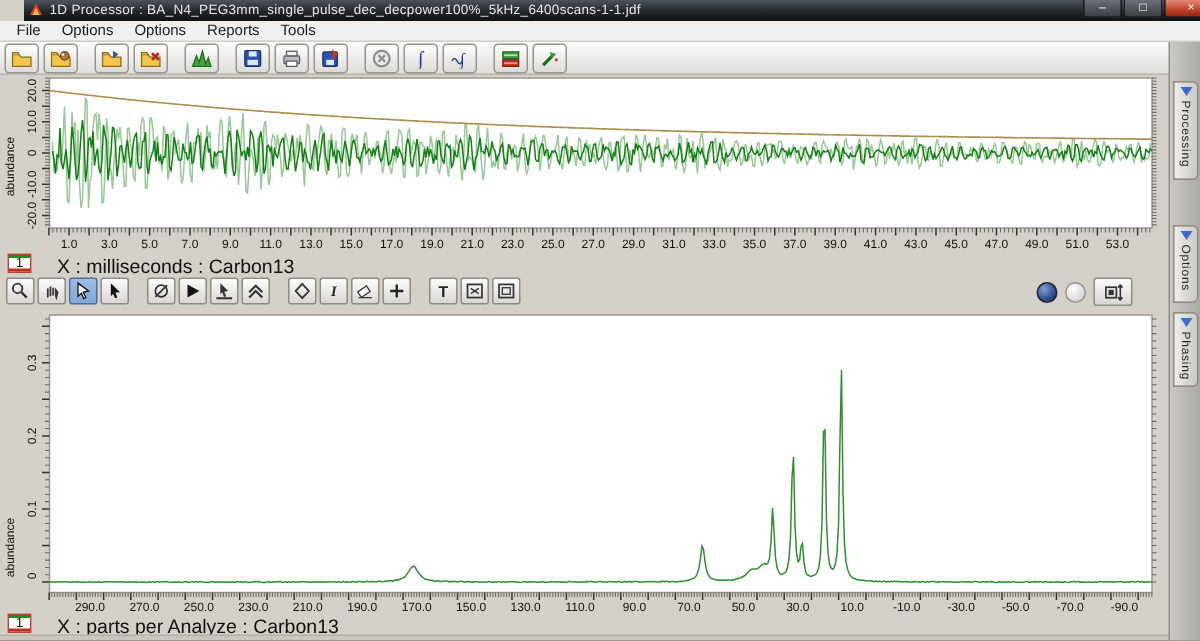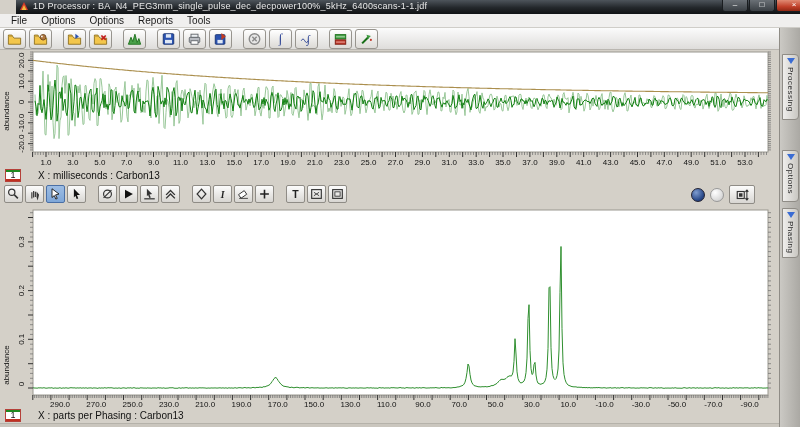--- a/index.html
+++ b/index.html
@@ -43,21 +43,21 @@
   
   .chartsvg{position:absolute;left:0;}
   #fid-svg{top:51px;width:779px;height:118px;}
   #spec-svg{top:205px;width:779px;height:204px;}
   .dimrow{position:absolute;left:0;width:779px;height:14px;}
   #fid-dimrow{top:169px;} #spec-dimrow{top:409px;}
   .dimtab{position:absolute;left:5px;top:0;width:16px;height:13px;border:1px solid #b5413a;
     background:#fff;box-sizing:border-box;font-size:9px;text-align:center;line-height:11px;color:#111;}
   .dimtab .gstripe{position:absolute;left:0;top:0;width:100%;height:2px;background:#1f8a1f;}
   .dimtab .rstripe{position:absolute;left:0;bottom:0;width:100%;height:2px;background:#c03020;}
-  .dimcap{position:absolute;left:38px;top:1px;font-size:10px;color:#111;white-space:nowrap;}
+  .dimcap{position:absolute;left:38px;top:1px;font-size:13px;color:#111;white-space:nowrap;}
   .statusstrip{position:absolute;left:0;top:423px;width:800px;height:4px;background:#cac6be;border-top:1px solid #b5b2aa;}
   
   .rstrip{position:absolute;left:779px;top:28px;width:21px;height:399px;
     background:linear-gradient(90deg,#cbc9c4,#a9a7a2);border-left:1px solid #8f8c86;}
   .rtab{position:absolute;left:2px;width:17px;border:1px solid #8f8c86;border-radius:0 4px 4px 0;
     background:linear-gradient(90deg,#efeeec,#c9c7c2);box-sizing:border-box;
     display:flex;flex-direction:column;align-items:center;padding-top:3px;}
   .rtab .tri{width:0;height:0;border-left:4px solid transparent;border-right:4px solid transparent;
     border-top:6px solid #3a6cd4;margin-bottom:3px;}
   .rtab .lbl{writing-mode:vertical-rl;font-size:8px;color:#2a2a2a;letter-spacing:.5px;}
@@ -380,21 +380,21 @@
       <text x="9" y="160" font-size="8" fill="#111" text-anchor="middle" transform="rotate(-90 9 160)">abundance</text>
       <path d="M33 182.9L34 182.8L35 183.2L36 182.9L37 183.3L38 182.9L39 182.8L40 183.0L41 182.7L42 183.2L43 182.8L44 182.8L45 182.9L46 183.3L47 183.0L48 183.1L49 182.7L50 183.1L51 182.8L52 182.8L53 183.2L54 183.3L55 182.8L56 183.2L57 183.1L58 183.2L59 183.0L60 182.7L61 183.2L62 183.3L63 182.8L64 183.1L65 183.1L66 182.7L67 183.1L68 183.1L69 183.2L70 182.7L71 182.8L72 182.7L73 183.0L74 182.8L75 182.9L76 183.2L77 182.9L78 182.9L79 183.1L80 182.8L81 182.9L82 183.3L83 182.7L84 183.1L85 183.1L86 182.7L87 183.2L88 183.2L89 182.8L90 183.1L91 182.7L92 183.3L93 183.1L94 182.8L95 183.1L96 182.9L97 183.3L98 183.3L99 182.8L100 183.0L101 183.2L102 182.7L103 183.3L104 182.8L105 182.7L106 183.1L107 183.0L108 182.7L109 182.8L110 182.9L111 182.7L112 182.9L113 183.0L114 183.3L115 183.1L116 183.0L117 183.2L118 183.2L119 182.8L120 183.2L121 183.3L122 183.1L123 182.8L124 182.9L125 183.0L126 183.3L127 183.1L128 182.7L129 183.1L130 182.8L131 182.8L132 183.3L133 182.8L134 182.7L135 182.9L136 183.3L137 183.1L138 183.1L139 183.3L140 183.0L141 182.7L142 183.1L143 182.8L144 183.3L145 182.8L146 183.3L147 183.0L148 182.8L149 183.2L150 182.9L151 183.3L152 183.1L153 182.9L154 183.1L155 182.9L156 183.2L157 183.1L158 182.7L159 182.9L160 183.0L161 182.8L162 183.3L163 182.9L164 182.9L165 183.3L166 183.2L167 183.1L168 183.1L169 182.9L170 182.7L171 182.9L172 182.7L173 182.8L174 183.1L175 183.3L176 183.2L177 183.3L178 183.2L179 182.7L180 183.0L181 183.3L182 182.8L183 182.9L184 183.1L185 182.7L186 182.8L187 182.6L188 183.2L189 183.1L190 182.8L191 183.1L192 183.1L193 182.8L194 183.3L195 182.9L196 182.9L197 183.1L198 183.1L199 182.8L200 182.8L201 182.9L202 182.9L203 182.8L204 183.0L205 182.9L206 183.2L207 183.2L208 183.0L209 183.0L210 183.2L211 182.9L212 183.0L213 183.0L214 183.0L215 182.9L216 183.0L217 183.1L218 183.0L219 182.9L220 182.8L221 183.0L222 183.1L223 182.7L224 183.2L225 183.0L226 182.8L227 183.2L228 183.2L229 182.6L230 183.2L231 182.9L232 183.0L233 183.1L234 183.1L235 182.6L236 183.0L237 183.2L238 182.8L239 182.7L240 182.7L241 182.8L242 183.0L243 183.0L244 182.6L245 182.5L246 182.8L247 183.0L248 182.6L249 182.8L250 182.9L251 183.0L252 182.7L253 182.3L254 182.6L255 182.8L256 182.7L257 182.2L258 182.7L259 182.2L260 182.2L261 182.2L262 182.5L263 182.0L264 181.5L265 182.0L266 181.2L267 181.0L268 180.6L269 180.1L270 179.4L271 178.1L272 176.6L273 175.3L274 173.6L275 172.7L276 172.6L277 173.5L278 175.4L279 176.8L280 178.0L281 179.3L282 180.0L283 180.9L284 181.3L285 181.4L286 181.6L287 181.8L288 181.9L289 182.2L290 182.6L291 182.3L292 182.1L293 182.7L294 182.7L295 182.6L296 182.3L297 182.3L298 182.4L299 182.7L300 183.0L301 182.5L302 182.9L303 182.5L304 182.6L305 183.1L306 182.7L307 182.6L308 182.5L309 182.9L310 183.1L311 182.7L312 182.8L313 182.7L314 183.1L315 182.8L316 183.0L317 182.8L318 182.8L319 183.0L320 183.1L321 183.0L322 183.0L323 183.1L324 183.0L325 183.0L326 182.7L327 182.9L328 183.1L329 183.1L330 182.8L331 183.1L332 182.7L333 183.0L334 183.2L335 182.9L336 182.7L337 183.2L338 182.8L339 182.9L340 182.8L341 182.9L342 183.0L343 182.7L344 182.9L345 183.1L346 183.2L347 183.3L348 183.1L349 182.7L350 183.0L351 182.8L352 183.3L353 182.7L354 183.2L355 182.9L356 182.9L357 183.0L358 183.1L359 183.1L360 182.8L361 183.0L362 182.9L363 183.1L364 183.1L365 183.1L366 183.0L367 182.7L368 182.8L369 183.0L370 182.9L371 182.7L372 183.1L373 183.0L374 182.9L375 183.3L376 182.9L377 183.3L378 183.2L379 182.7L380 182.6L381 183.0L382 182.9L383 182.7L384 183.1L385 183.1L386 182.8L387 183.1L388 182.8L389 183.0L390 183.2L391 182.6L392 182.8L393 182.7L394 182.7L395 182.9L396 182.9L397 183.0L398 183.0L399 182.7L400 182.6L401 182.6L402 183.2L403 182.7L404 183.2L405 183.2L406 182.7L407 182.6L408 182.8L409 182.9L410 182.9L411 183.0L412 182.9L413 182.6L414 183.2L415 183.1L416 182.8L417 182.6L418 183.1L419 182.8L420 182.6L421 183.2L422 182.7L423 182.7L424 182.6L425 182.9L426 183.0L427 183.1L428 182.9L429 183.0L430 182.9L431 182.7L432 183.0L433 182.6L434 183.0L435 182.6L436 182.6L437 182.8L438 183.0L439 183.0L440 183.1L441 182.5L442 182.5L443 183.0L444 182.4L445 182.8L446 182.8L447 182.8L448 182.7L449 182.7L450 182.9L451 182.9L452 182.8L453 182.6L454 182.5L455 182.6L456 182.3L457 182.2L458 181.8L459 182.0L460 181.4L461 181.1L462 180.7L463 180.3L464 179.1L465 177.2L466 173.4L467 167.4L468 159.0L469 161.1L470 169.3L471 175.0L472 177.9L473 179.3L474 180.6L475 180.8L476 181.2L477 181.3L478 181.8L479 181.7L480 181.9L481 181.9L482 181.7L483 181.7L484 181.8L485 181.6L486 181.6L487 182.0L488 181.5L489 181.6L490 181.3L491 180.8L492 180.5L493 180.7L494 180.0L495 179.5L496 179.0L497 178.3L498 177.1L499 176.2L500 175.2L501 174.4L502 174.3L503 174.4L504 174.4L505 174.0L506 173.5L507 172.3L508 171.5L509 171.2L510 170.6L511 171.2L512 170.3L513 167.1L514 156.3L515 133.7L516 149.0L517 166.8L518 173.4L519 176.0L520 177.5L521 177.9L522 177.6L523 177.0L524 176.1L525 173.4L526 167.6L527 153.1L528 113.6L529 99.7L530 145.4L531 163.6L532 169.5L533 168.6L534 159.5L535 157.4L536 170.0L537 175.7L538 178.2L539 178.5L540 179.2L541 179.2L542 178.7L543 178.4L544 177.7L545 175.9L546 172.5L547 164.2L548 143.3L549 82.7L550 81.7L551 142.7L552 163.5L553 170.7L554 173.5L555 174.6L556 173.6L557 170.7L558 164.0L559 145.0L560 87.3L561 41.5L562 123.7L563 157.8L564 169.4L565 174.3L566 177.2L567 178.9L568 179.8L569 180.6L570 180.7L571 181.4L572 181.5L573 181.8L574 181.8L575 181.9L576 181.8L577 182.2L578 182.3L579 182.1L580 182.4L581 182.2L582 182.4L583 182.8L584 182.3L585 182.8L586 182.5L587 182.6L588 182.9L589 182.4L590 182.8L591 182.9L592 182.7L593 183.0L594 182.4L595 183.0L596 182.4L597 182.8L598 182.6L599 182.5L600 182.8L601 182.8L602 183.0L603 182.8L604 182.7L605 182.8L606 183.0L607 183.2L608 182.7L609 183.1L610 182.5L611 182.9L612 183.2L613 182.8L614 183.0L615 182.5L616 183.0L617 183.2L618 182.6L619 183.2L620 182.9L621 182.7L622 182.6L623 182.6L624 183.1L625 183.1L626 182.7L627 183.0L628 182.8L629 182.6L630 182.8L631 183.0L632 183.0L633 182.9L634 182.9L635 183.1L636 183.2L637 183.0L638 183.0L639 183.2L640 182.9L641 182.8L642 182.8L643 183.0L644 182.7L645 183.1L646 182.8L647 183.2L648 183.1L649 182.7L650 182.6L651 182.7L652 182.8L653 183.2L654 183.1L655 182.8L656 182.8L657 183.3L658 182.7L659 182.9L660 183.0L661 182.7L662 182.9L663 183.2L664 183.3L665 183.2L666 182.9L667 183.3L668 182.8L669 183.3L670 182.9L671 183.3L672 182.8L673 183.0L674 183.2L675 182.6L676 183.0L677 183.1L678 183.2L679 183.1L680 183.2L681 183.2L682 183.3L683 182.9L684 182.7L685 182.7L686 183.1L687 183.2L688 183.0L689 182.8L690 182.7L691 183.3L692 182.9L693 182.8L694 182.8L695 183.0L696 183.3L697 182.6L698 183.0L699 183.2L700 182.8L701 183.0L702 183.1L703 183.2L704 183.0L705 182.8L706 183.1L707 183.1L708 183.0L709 183.1L710 182.7L711 183.1L712 183.3L713 183.2L714 182.8L715 182.7L716 182.7L717 183.1L718 182.7L719 182.7L720 183.2L721 183.0L722 183.1L723 182.8L724 183.3L725 183.1L726 182.8L727 183.1L728 183.2L729 183.3L730 182.8L731 183.2L732 183.1L733 182.7L734 182.7L735 183.2L736 182.8L737 182.8L738 183.2L739 182.9L740 182.7L741 183.0L742 182.8L743 183.2L744 182.9L745 182.8L746 182.9L747 182.8L748 182.8L749 183.2L750 183.1L751 183.1L752 182.7L753 183.3L754 182.7L755 182.7L756 183.0L757 183.1L758 182.7L759 182.7L760 183.1L761 182.7L762 183.1L763 183.0L764 183.2L765 182.9L766 183.2L767 182.7L768 183.2" stroke="#2f8f2f" fill="none" stroke-width="1"></path>
     </svg>
 
   <div class="dimrow" id="spec-dimrow">
     <div class="dimtab">
       <div class="gstripe"></div>
       <span>1</span>
       <div class="rstripe"></div>
     </div>
-    <div class="dimcap">X : parts per Phasing : Carbon13</div>
+    <div class="dimcap">X : parts per Analyze : Carbon13</div>
   </div>
 
   <div class="statusstrip"></div>
 
   <div class="rstrip" id="rstrip">
       <div class="rtab" style="top: 26px; height: 66px;">
         <div class="tri"></div>
         <div class="lbl">Processing</div>
       </div>
       <div class="rtab" style="top: 122px; height: 52px;">

